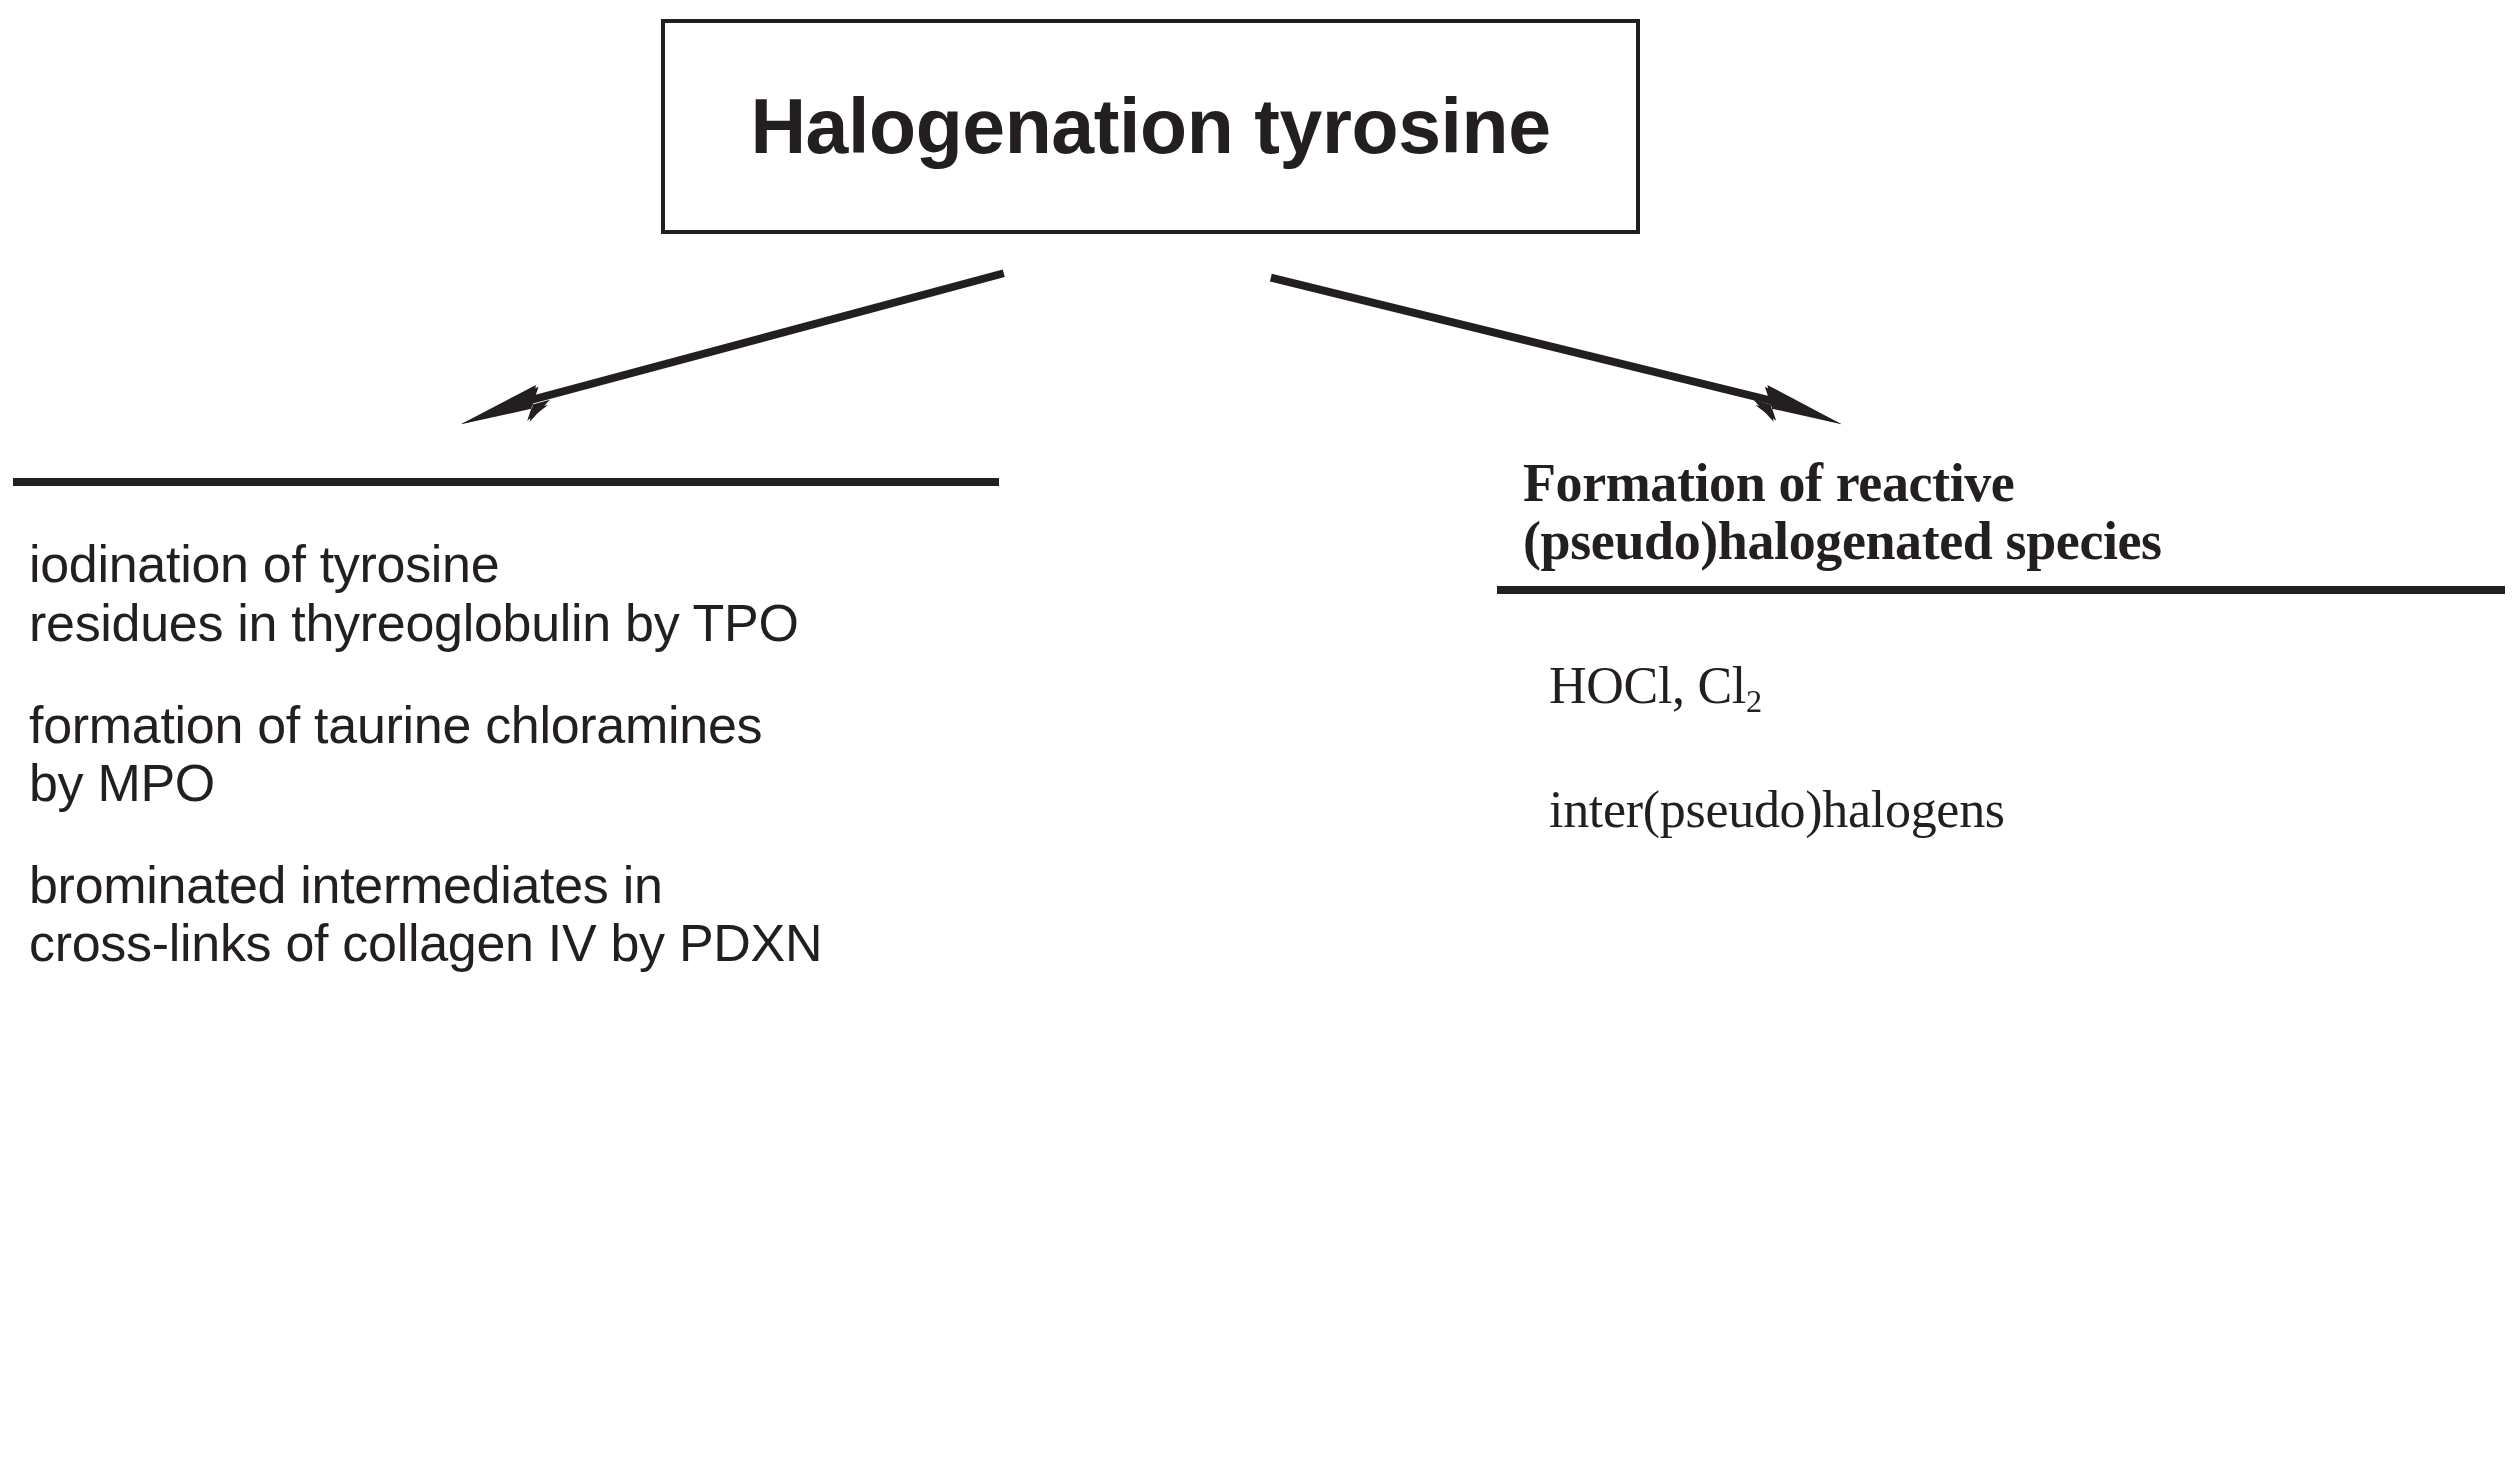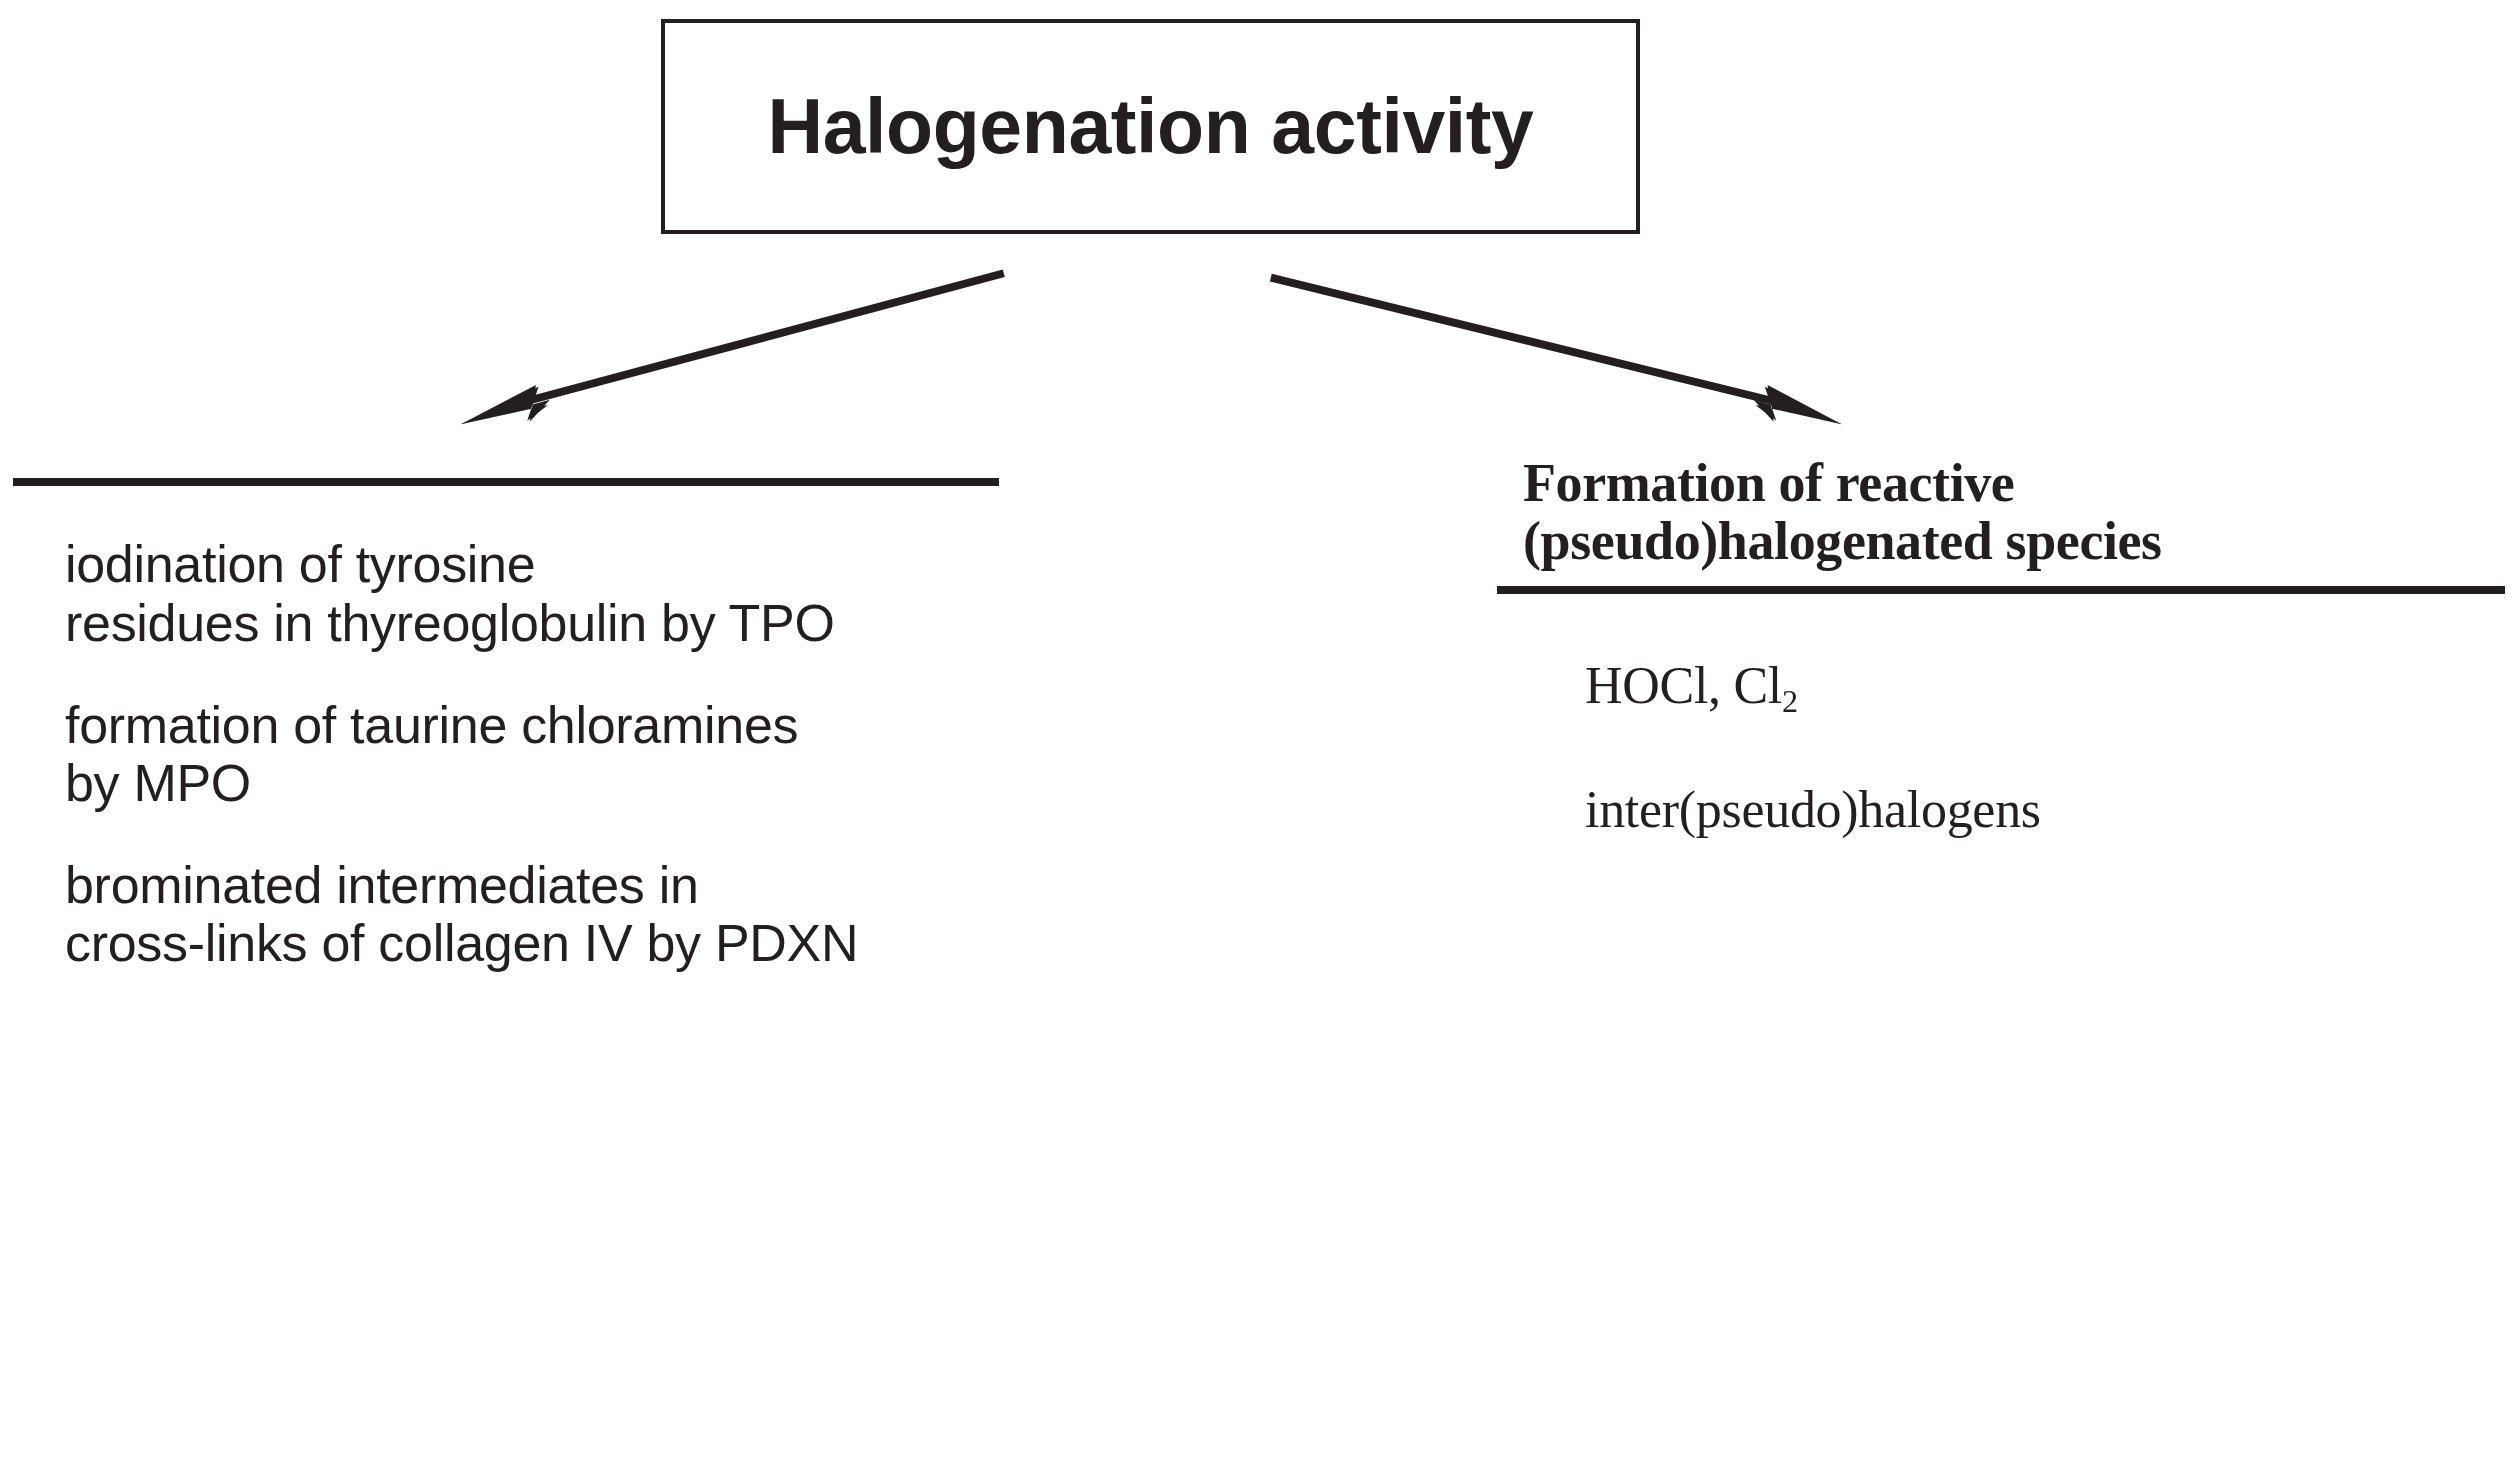--- a/index.html
+++ b/index.html
@@ -83,21 +83,20 @@
     list-style: none;
     margin: 0;
     padding: 0;
   }
   .item {
     font-size: 52px;
     line-height: 1.12;
     color: #231f20;
     letter-spacing: -0.3px;
     white-space: pre-line;
-    margin-left: 36px;
   }
   #left-column .items  { margin-top: 49px; margin-left: 29px; }
   #left-column .item   { margin-bottom: 44px; }
   #right-column .items { margin-top: 63px; margin-left: 52px; }
   #right-column .item  { margin-bottom: 66px; }
 
   .item sub {
     font-size: 0.62em;
     vertical-align: baseline;
     position: relative;
@@ -109,21 +108,21 @@
     position: relative;
     top: -0.42em;
   }
 </style>
 </head>
 <body>
 
 <div id="canvas">
 
   <div id="title-box">
-    <div id="title-text">Halogenation activity</div>
+    <div id="title-text">Halogenation tyrosine</div>
   </div>
 
   <svg id="arrows" viewBox="0 0 2878 1676" xmlns="http://www.w3.org/2000/svg">
     <g>
       <line x1="1150" y1="313" x2="587" y2="464" stroke="#231f20" stroke-width="9"></line>
       <polygon points="528,486 617,443 604,482 628,464" fill="#231f20"></polygon>
       <polygon points="528,486 614,441 607,483 630,458" fill="#231f20"></polygon>
     </g>
     <g>
       <line x1="1456" y1="318" x2="2050" y2="464" stroke="#231f20" stroke-width="9"></line>

